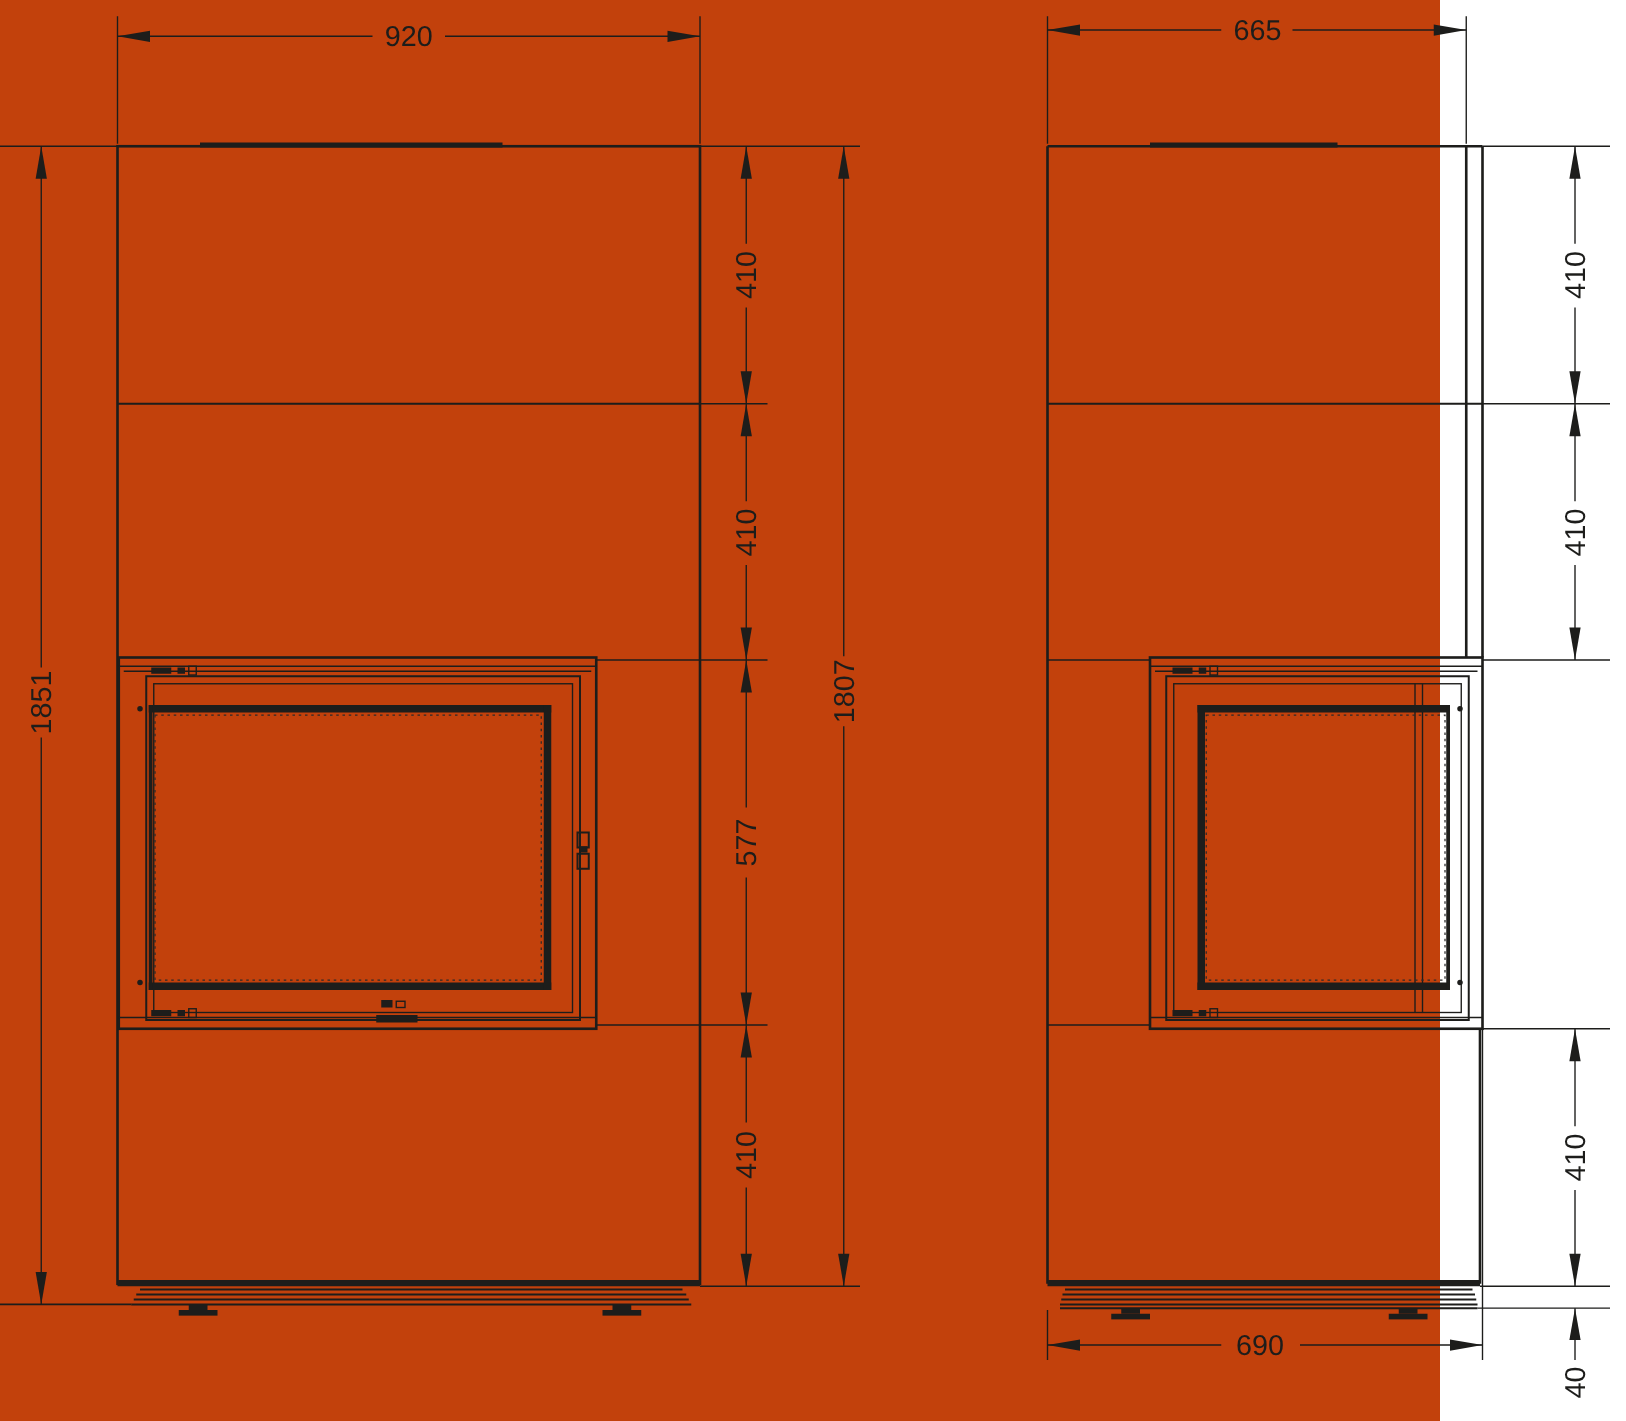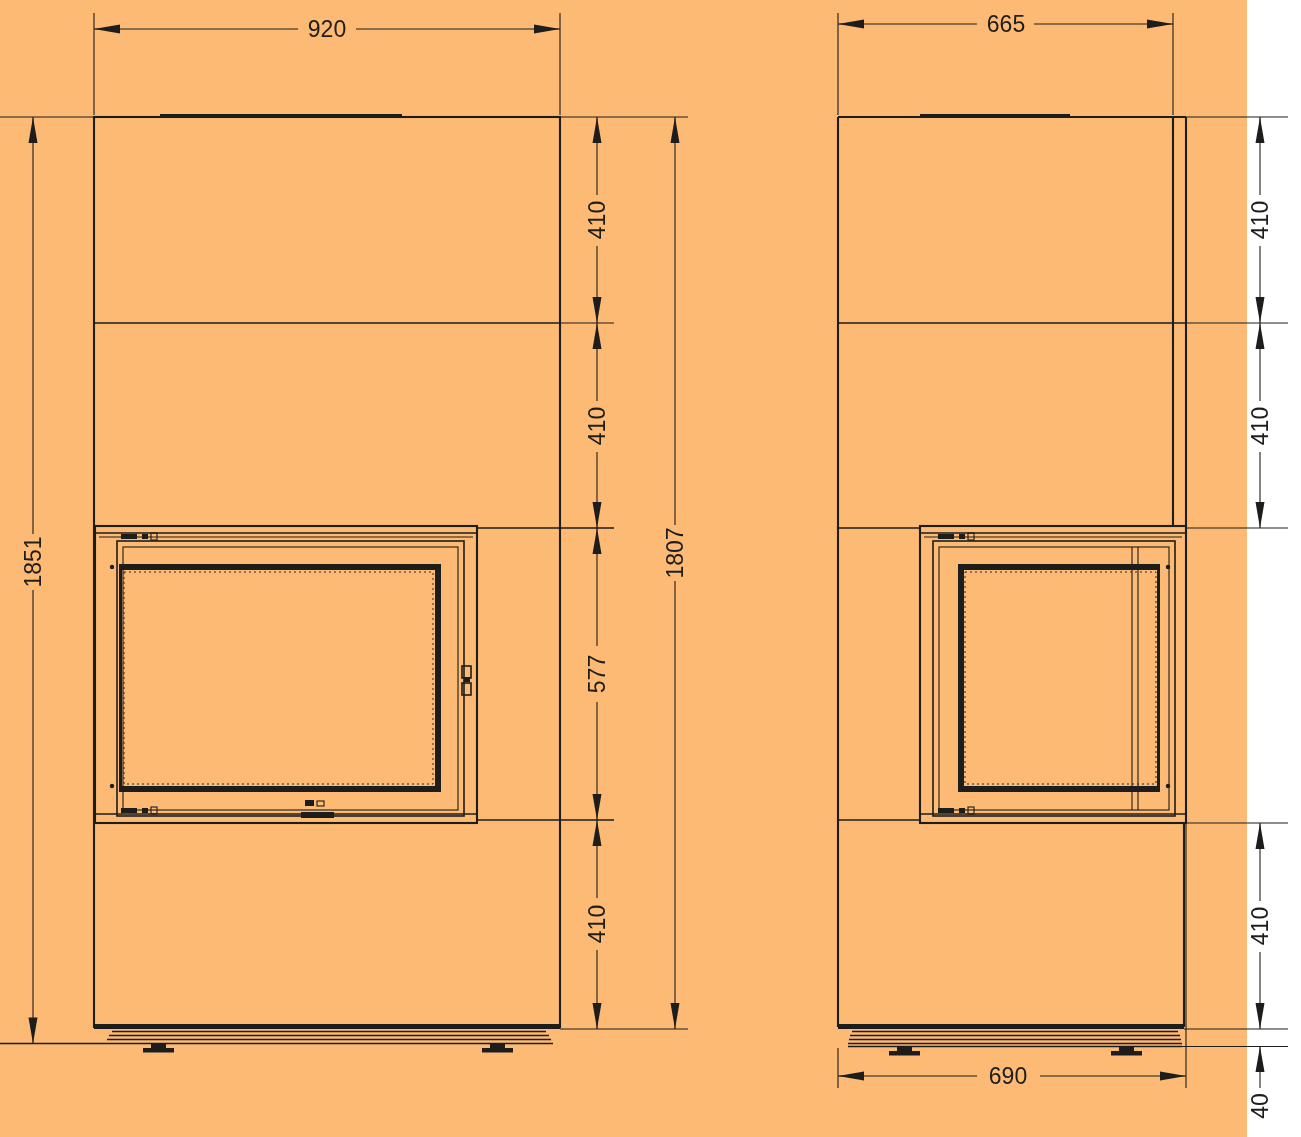--- a/index.html
+++ b/index.html
@@ -1,16 +1,16 @@
 <!DOCTYPE html>
 <html><head>
 <meta charset="utf-8">
 <style>
   html,body{margin:0;padding:0;background:#ffffff;}
-  .canvas{position:relative;width:1247px;height:1137px;background:#fdba74;font-family:"Liberation Sans",sans-serif;}
+  .canvas{position:relative;width:1152px;height:1137px;background:#c2410c;font-family:"Liberation Sans",sans-serif;}
   svg{display:block;}
   .s1 {stroke:#1d1d1b;stroke-width:1.1;fill:none;stroke-linecap:butt;}
   .s12{stroke:#1d1d1b;stroke-width:1.3;fill:none;}
   .s15{stroke:#1d1d1b;stroke-width:1.6;fill:none;}
   .s2 {stroke:#1d1d1b;stroke-width:2.1;fill:none;}
   .s4 {stroke:#1d1d1b;stroke-width:4;fill:none;}
   .s5 {stroke:#1d1d1b;stroke-width:5;fill:none;}
   .fil{fill:#1d1d1b;stroke:none;}
   .stip{stroke:#2a2a2a;stroke-width:1;fill:none;stroke-dasharray:2 3;}
   text{font-family:"Liberation Sans",sans-serif;font-size:23px;fill:#1d1d1b;}

